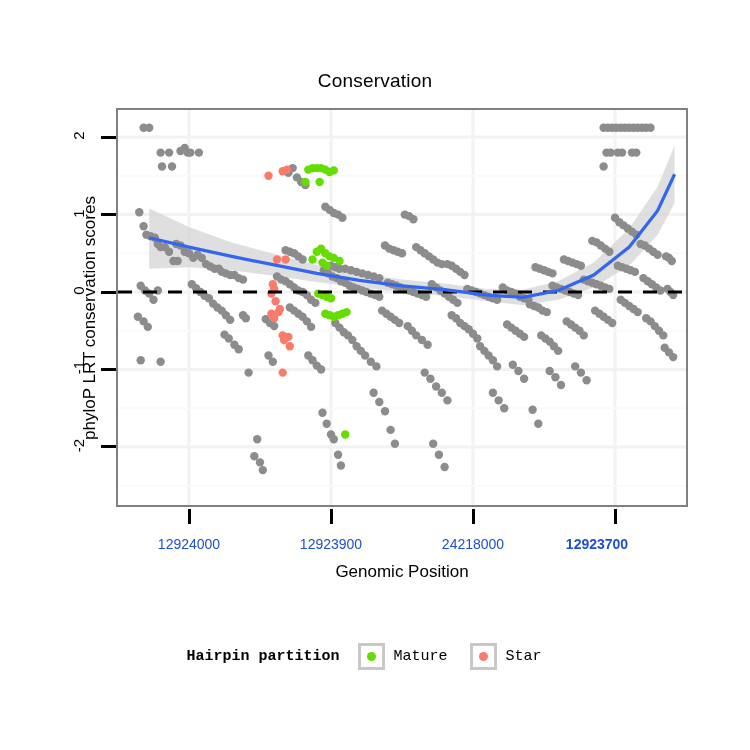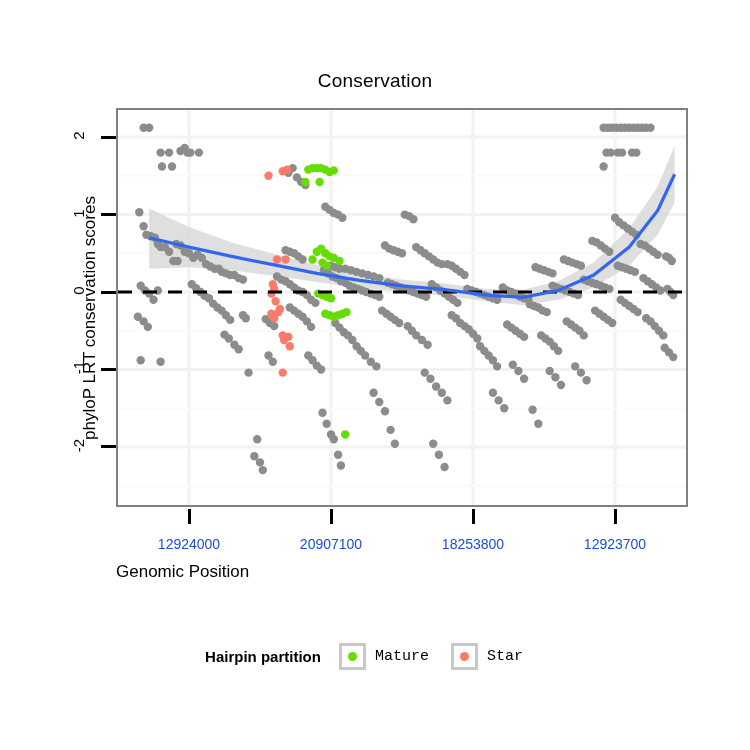--- a/index.html
+++ b/index.html
@@ -38,21 +38,21 @@
     transform: rotate(-90deg);
     transform-origin: center center;
     font-size: 17px;
     color: #000000;
   }
   .x-axis-title {
     position: absolute;
     left: 116px;
     top: 562px;
     width: 572px;
-    text-align: left;
+    text-align: center;
     font-size: 17px;
     color: #000000;
   }
   .panel {
     position: absolute;
     left: 116px;
     top: 108px;
     width: 572px;
     height: 399px;
     background: #ffffff;
@@ -102,20 +102,21 @@
     display: flex;
     align-items: center;
     justify-content: center;
     gap: 0px;
   }
   .legend-title {
     font-size: 15px;
     font-weight: bold;
     color: #000000;
     margin-right: 18px;
+    font-family: Liberation Mono, monospace;
   }
   .legend-key {
     width: 27px;
     height: 27px;
     background: #ffffff;
     border: 3px solid #c8c8c8;
     box-sizing: border-box;
     display: flex;
     align-items: center;
     justify-content: center;
@@ -586,25 +587,25 @@
         <circle cx="156.2" cy="208.3" r="4.2" fill="#FB7B6B" stroke="none"></circle>
         <line x1="0" y1="182.0098039215686" x2="568" y2="182.0098039215686" stroke="#000000" stroke-width="3" stroke-dasharray="14,11"></line>
         <path d="M31.2,127.8L71.0,137.1L113.6,146.4L156.2,154.9L198.8,163.4L241.4,170.4L284.0,175.8L326.6,179.7L369.2,185.1L404.7,187.4L440.2,180.5L475.7,165.0L511.2,137.1L539.6,100.7L556.6,64.3" fill="none" stroke="#3366EE" stroke-width="3.2"></path>
       </svg>
   </div>
 
   <div id="x-ticks">
       <div class="xtick-mark" style="left: 187.5px;"></div>
       <div class="xtick-label" style="left: 124px;">12924000</div>
       <div class="xtick-mark" style="left: 329.5px;"></div>
-      <div class="xtick-label" style="left: 266px;">20907100</div>
+      <div class="xtick-label" style="left: 266px;">12923900</div>
       <div class="xtick-mark" style="left: 471.5px;"></div>
-      <div class="xtick-label" style="left: 408px;">18253800</div>
+      <div class="xtick-label" style="left: 408px;">24218000</div>
       <div class="xtick-mark" style="left: 613.5px;"></div>
-      <div class="xtick-label" style="left: 550px;">12923700</div>
+      <div class="xtick-label" style="left: 532px; font-weight: bold;">12923700</div>
     </div>
 
   <div class="x-axis-title">Genomic Position</div>
 
   <div class="legend">
     <span class="legend-title">Hairpin partition</span>
     <span class="legend-key">
       <span class="legend-dot" id="dot-mature" style="background: rgb(102, 221, 0);"></span>
     </span>
     <span class="legend-label">Mature</span>

